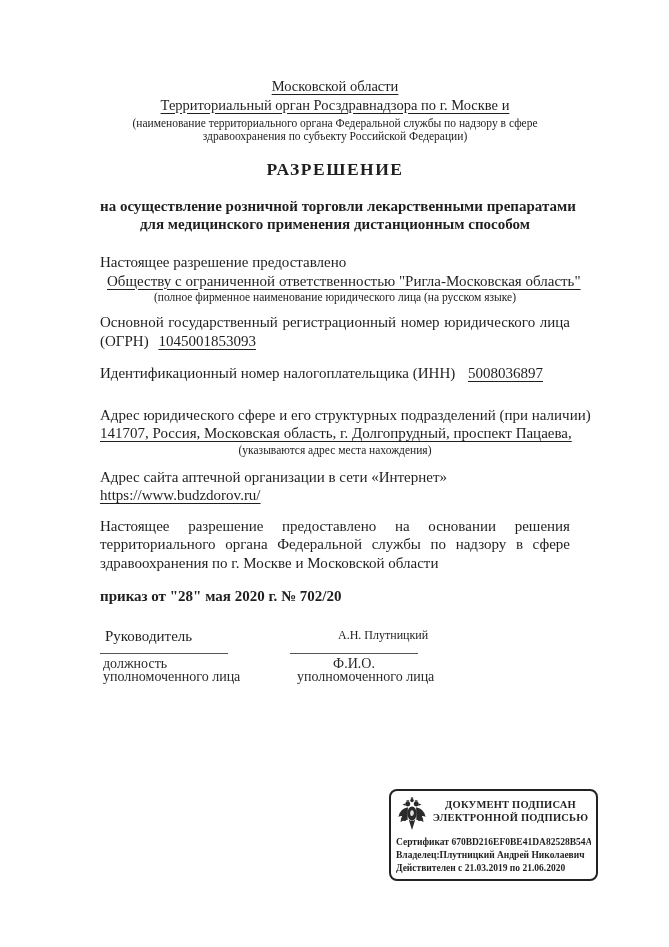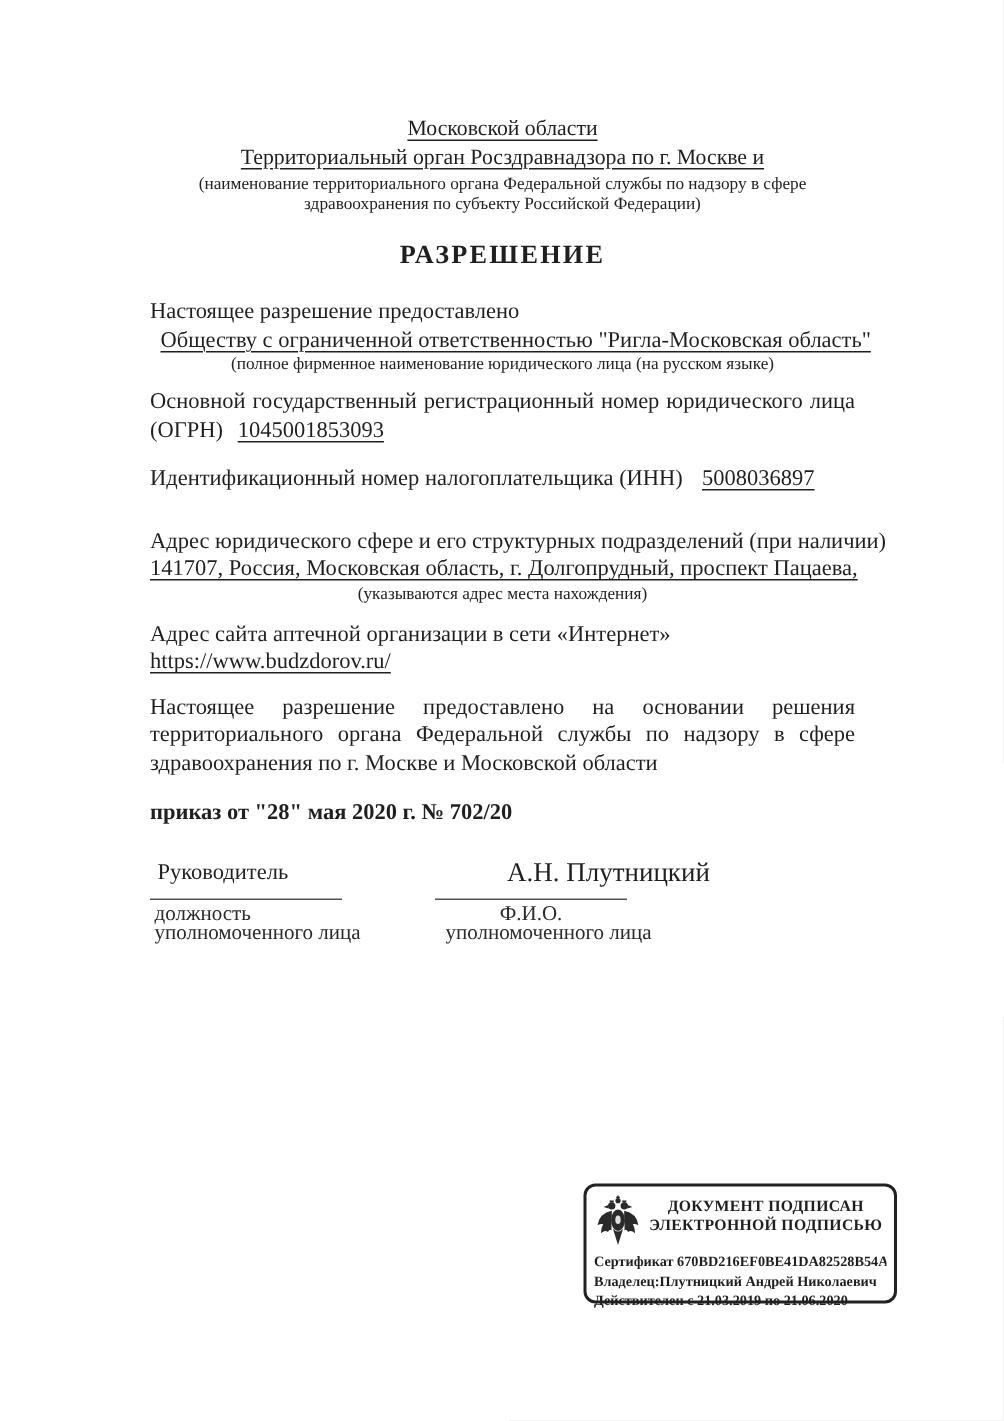--- a/index.html
+++ b/index.html
@@ -36,31 +36,31 @@
   .inn .val { margin-left:9px; }
   .addr { margin-top:23px; }
   .addr-line2 { padding-left:3px; }
   .addr-note { margin-top:1px; }
   .site { margin-top:11px; }
   .basis { margin-top:12px; }
   .order { margin-top:15px; font-weight:bold; }
 
   .sig { position:relative; margin-top:21px; height:56px; font-size:15px; }
   .sig-pos-value { position:absolute; left:5px; top:0; }
-  .sig-name-value { position:absolute; left:238px; top:-1px; font-size:18px; }
+  .sig-name-value { position:absolute; left:238px; top:-1px; font-size:12px; }
   .sig-line { position:absolute; top:26px; width:128px; border-top:1px solid #555; height:0; }
   .sig-line-left { left:0; }
   .sig-line-right { left:190px; }
   .sig-cap { position:absolute; font-size:14px; line-height:13.5px; color:#2a2a2a; }
   .sig-cap-left { left:3px; top:30px; }
   .sig-cap-fio { left:190px; top:30px; width:128px; text-align:center; }
   .sig-cap-right2 { left:197px; top:43px; }
 
   .stamp {
-    position:absolute; left:389px; top:789px; width:209px; height:80px;
+    position:absolute; left:389px; top:789px; width:209px; height:92px;
     border:2px solid #222; border-radius:8px;
     box-sizing:border-box; padding:3px 5px 2px 5px;
     background:#fff;
   }
   .stamp-head { position:relative; height:40px; }
   .stamp-eagle { position:absolute; left:1px; top:2px; width:30px; height:38px; }
   .stamp-title { margin-left:34px; text-align:center; font-size:10.5px; font-weight:bold; line-height:12.5px; padding-top:5px; letter-spacing:0.2px; }
   .stamp-lines { margin-top:2px; font-size:9.5px; font-weight:bold; line-height:13px; white-space:nowrap; overflow:hidden; }
 </style>
 </head>
@@ -75,20 +75,24 @@
     </div>
 
     <div class="note center org-note">
       <div>(наименование территориального органа  Федеральной службы по надзору в сфере</div>
       <div>здравоохранения по субъекту Российской Федерации)</div>
     </div>
 
     <div class="doc-title">РАЗРЕШЕНИЕ</div>
 
 
+    <div class="subject">
+      <div>на осуществление розничной торговли лекарственными препаратами</div>
+      <div>для медицинского применения дистанционным способом</div>
+    </div>
 
     <div class="intro">Настоящее разрешение предоставлено</div>
     <div class="company u">Обществу с ограниченной ответственностью "Ригла-Московская область"</div>
     <div class="note center company-note">(полное фирменное наименование юридического лица (на русском языке)</div>
 
     <div class="ogrn">
       <div class="just">Основной  государственный  регистрационный номер юридического лица</div>
       <div>
         <span>(ОГРН)</span>
         <span class="u" style="margin-left:6px">1045001853093</span>

